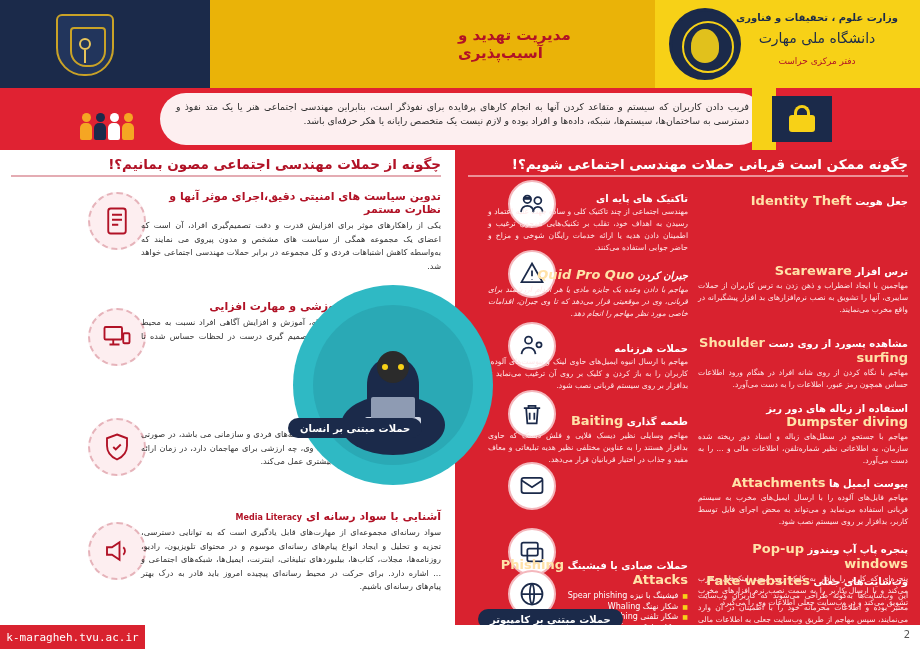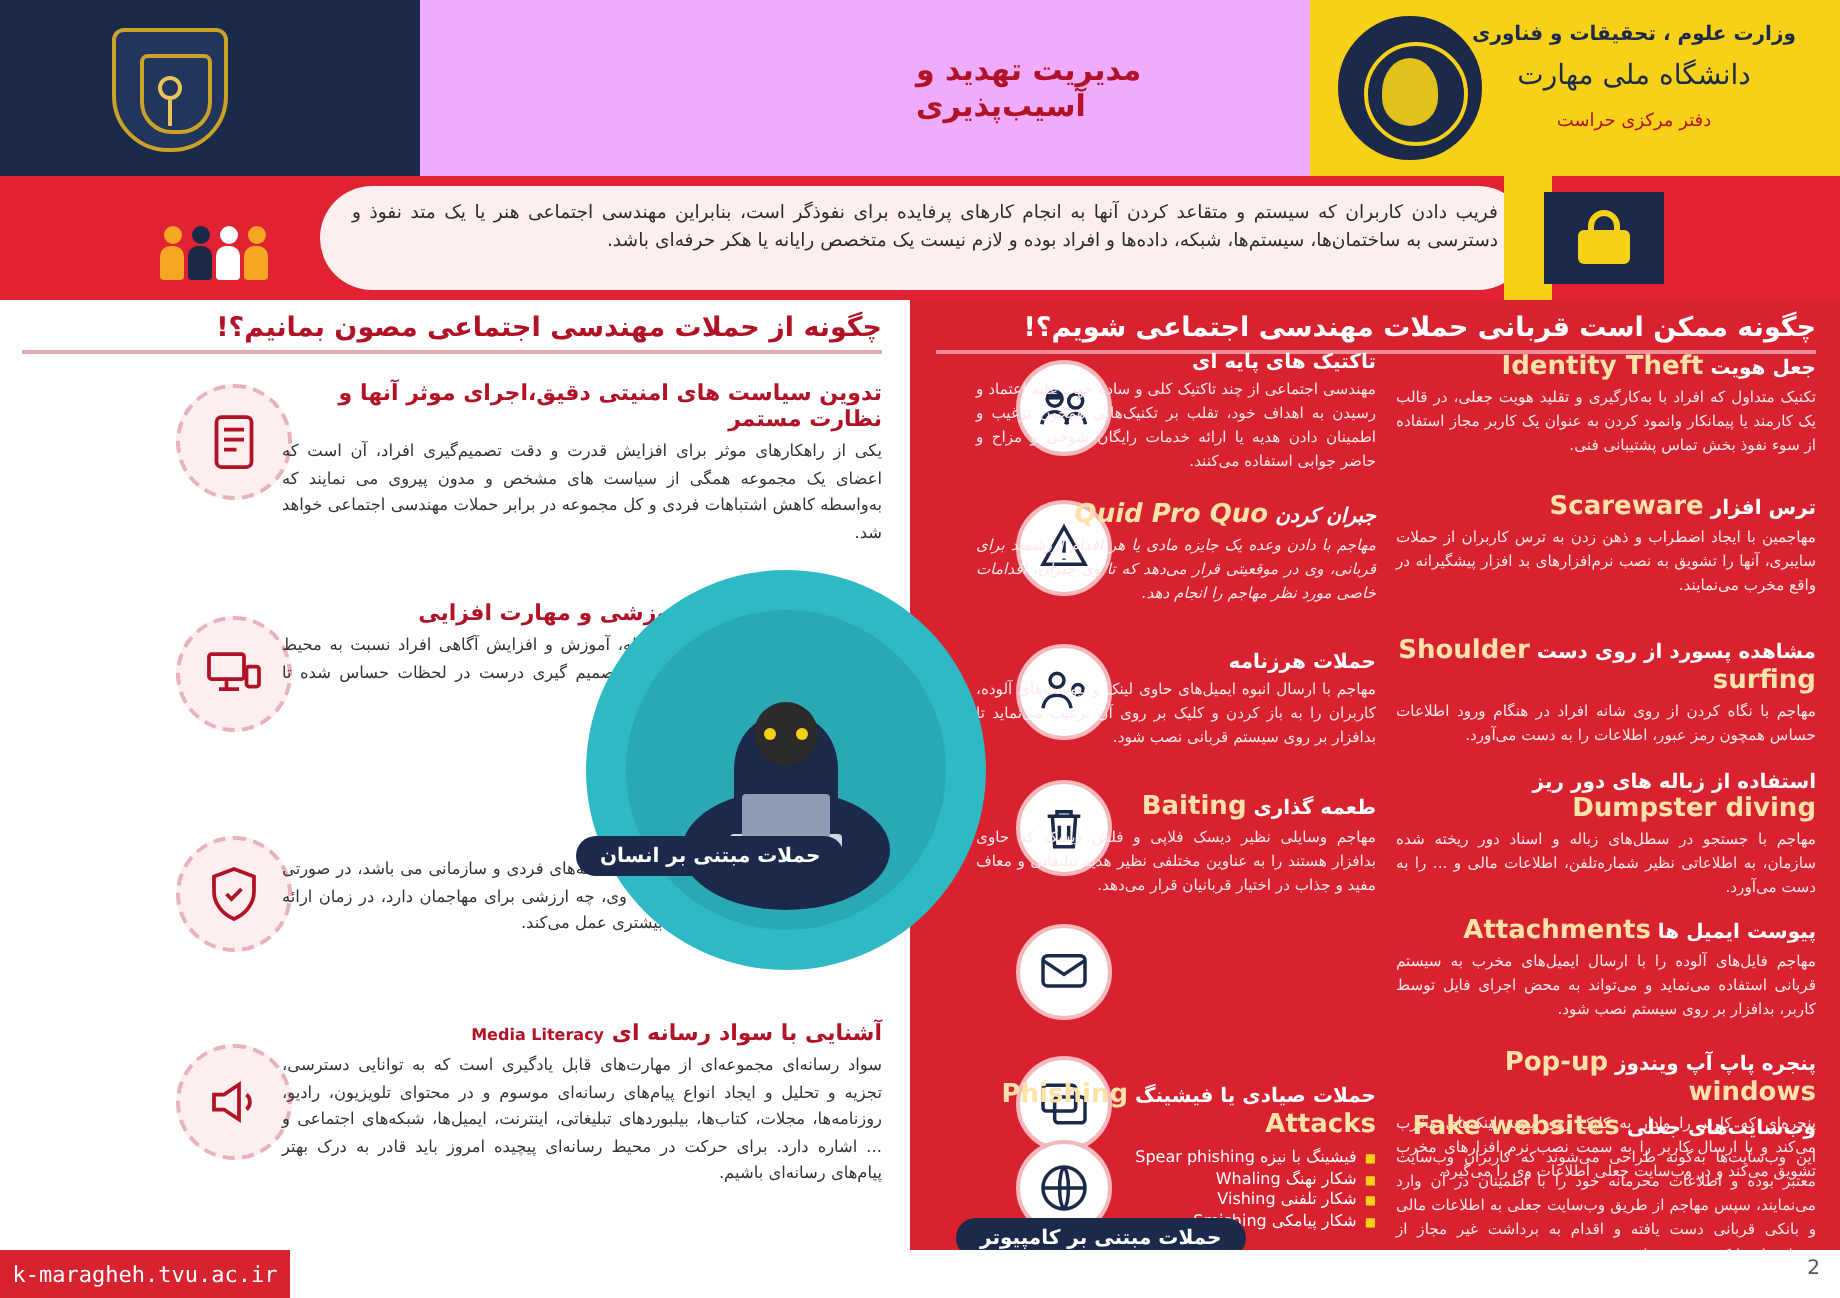--- a/index.html
+++ b/index.html
@@ -7,21 +7,21 @@
   body {
     width:920px; height:649px;
     font-family:"DejaVu Sans", sans-serif;
     background:#ffffff;
     overflow:hidden;
     position:relative;
   }
   
   .header { position:absolute; left:0; top:0; width:920px; height:88px; }
   .hdr-left { position:absolute; left:0; top:0; width:210px; height:88px; background:#1b2a4a; }
-  .hdr-mid  { position:absolute; left:210px; top:0; width:445px; height:88px; background:#f0abfc; }
+  .hdr-mid  { position:absolute; left:210px; top:0; width:445px; height:88px; background:#eab308; }
   .hdr-right{ position:absolute; left:655px; top:0; width:265px; height:88px; background:#f7d117; }
   .hdr-shield {
     position:absolute; left:56px; top:14px; width:58px; height:62px;
     border:2px solid #c9a227; border-radius:6px 6px 28px 28px;
     background:#22355c;
   }
   .hdr-shield:after{
     content:""; position:absolute; left:12px; top:11px; width:32px; height:36px;
     border:2px solid #c9a227; border-radius:4px 4px 16px 16px;
   }
@@ -115,21 +115,21 @@
   .lblock h3 { margin:0 0 3px 0; font-size:11px; color:#b11226; font-weight:bold; }
   .lblock p { margin:0; font-size:8.2px; line-height:1.65; color:#333; text-align:justify; }
   .licon {
     position:absolute; width:58px; height:58px; border-radius:50%;
     background:#fdeef0; border:2px dashed #e6b3ba;
     display:flex; align-items:center; justify-content:center;
   }
   .licon svg { width:30px; height:30px; }
   
   .rblock { position:absolute; right:12px; width:210px; text-align:right; color:#fff; }
-  .rblock h3 { margin:0 0 2px 0; font-size:10px; font-weight:bold; color:#ffffff; }
+  .rblock h3 { margin:17px 0 2px 0; font-size:10px; font-weight:bold; color:#ffffff; }
   .rblock .en { font-size:13px; color:#ffe2a8; font-weight:bold; }
   .rblock p { margin:0; font-size:7.6px; line-height:1.6; color:#ffe9ea; text-align:justify; }
   .ricon {
     position:absolute; width:48px; height:48px; border-radius:50%;
     background:#ffffff; border:2px solid #f4b8bd;
     display:flex; align-items:center; justify-content:center;
   }
   .ricon svg { width:28px; height:28px; }
   
   .hacker-circle {
@@ -278,21 +278,20 @@
         <circle cx="17" cy="9" r="3"></circle>
           <path d="M12.8 19c.4-3 2.2-4.6 4.2-4.6s3.8 1.6 4.2 4.6"></path>
         <path d="M4.8 7.2h6.4" stroke-width="2.4"></path>
       </svg>
     </div>
     <div class="rblock" style="top:26px;">
       <h3>
         <span>جعل هویت</span>
         <span class="en">Identity Theft</span>
       </h3>
-      <p>تکنیک متداول که افراد با به‌کارگیری و تقلید هویت جعلی، در قالب یک کارمند یا پیمانکار وانمود کردن به عنوان یک کاربر مجاز استفاده از سوء نفوذ بخش تماس پشتیبانی فنی.</p>
     </div>
 
     <div class="ricon" style="left:53px; top:100px;">
       <svg viewBox="0 0 24 24" fill="none" stroke="#1b2a4a" stroke-width="1.5">
         <path d="M12 3l9 16H3z"></path>
           <path d="M12 9v5M12 16.5v.5"></path>
       </svg>
     </div>
     <div class="rblock" style="top:96px;">
       <h3>

